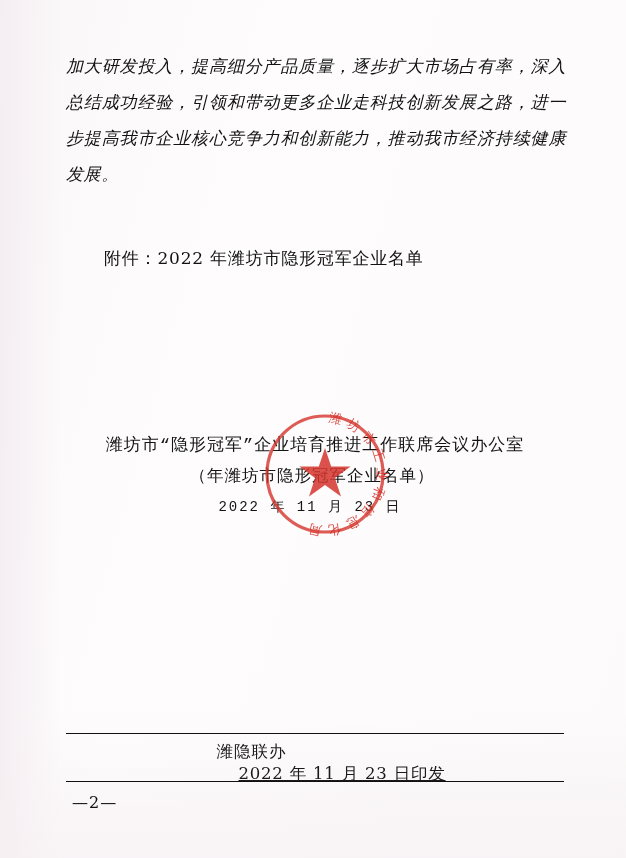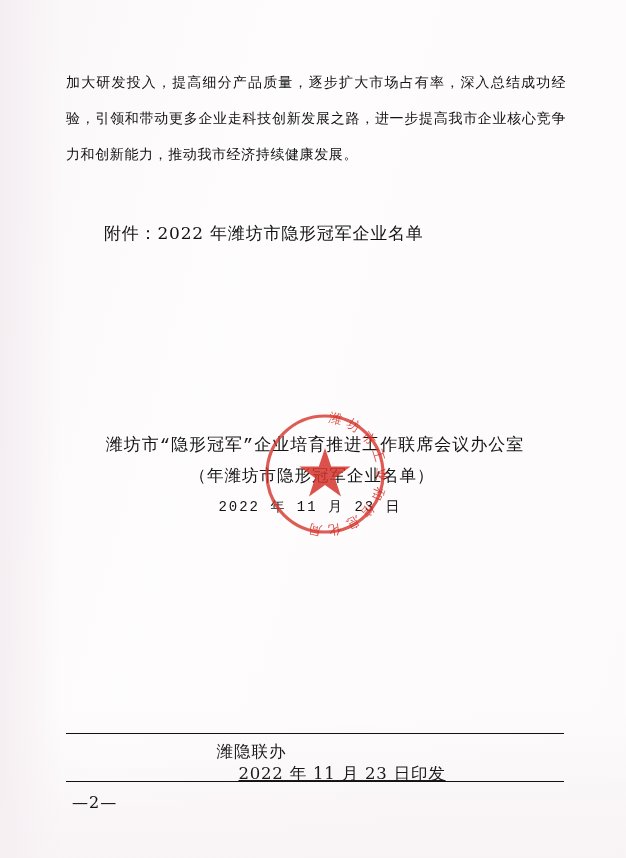--- a/index.html
+++ b/index.html
@@ -32,34 +32,35 @@
   .paper-tint-bottom {
     position: absolute;
     left: 0; right: 0; bottom: 0; height: 150px;
     background: linear-gradient(to top, rgba(246,240,243,0.7), rgba(255,255,255,0));
     pointer-events: none;
   }
 
   .body-text {
     position: absolute;
     left: 66px;
-    top: 64px;
+    top: 48px;
     width: 500px;
-    font-size: 14px;
+    font-size: 17px;
     line-height: 36px;
     letter-spacing: 0.6px;
     text-align: justify;
     text-justify: inter-character;
     color: #121212;
+    font-style: italic;
   }
 
   .attachment {
     position: absolute;
     left: 104px;
-    top: 222px;
+    top: 247px;
     font-size: 17px;
     letter-spacing: 0.8px;
     color: #121212;
   }
 
   .signature-block {
     position: absolute;
     left: 0;
     right: 16px;
     top: 430px;

